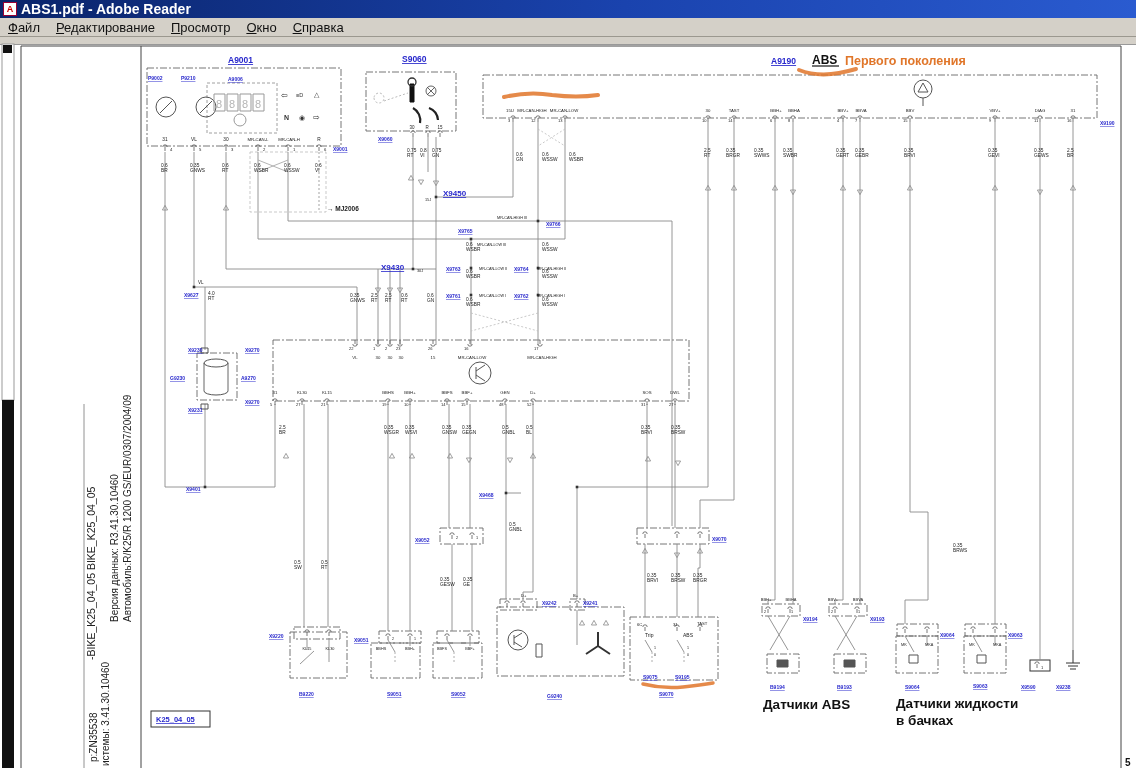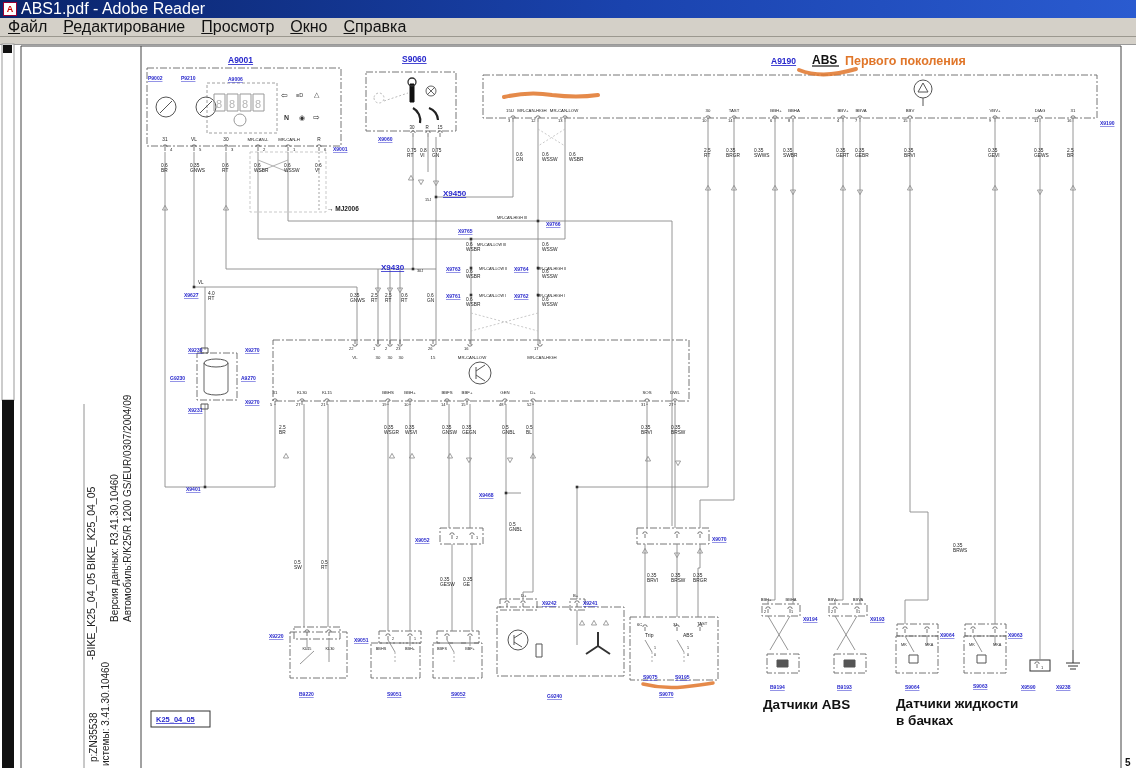--- a/index.html
+++ b/index.html
@@ -1,23 +1,23 @@
 <!DOCTYPE html>
 <html><head>
 <meta charset="utf-8">
 <style>
   html,body{margin:0;padding:0;width:1136px;height:768px;overflow:hidden;background:#fff;
     font-family:"Liberation Sans",sans-serif;}
   .titlebar{position:absolute;left:0;top:0;width:1136px;height:18px;
     background:linear-gradient(90deg,#0a246a,#1a43ae 55%,#2a5bd0);display:flex;align-items:center;}
   .pdficon{width:12px;height:12px;margin:0 4px 0 3px;background:#fff;border:1px solid #903;
     color:#c00;font-size:9px;font-weight:bold;line-height:12px;text-align:center;}
-  .wtitle{color:#fff;font-weight:normal;font-size:16px;}
+  .wtitle{color:#fff;font-weight:bold;font-size:14px;}
   .menubar{position:absolute;left:0;top:18px;width:1136px;height:18px;background:#d4d0c8;
-    border-bottom:1px solid #9b988f;display:flex;align-items:center;font-size:16px;color:#111;}
+    border-bottom:1px solid #9b988f;display:flex;align-items:center;font-size:13px;color:#111;}
   .menubar span{padding:2px 8px;cursor:default;}
   .menubar u{text-decoration:underline;}
   .topstrip{position:absolute;left:0;top:37px;width:1136px;height:7px;background:#d4d0c8;
     border-bottom:1px solid #999;}
   #svgwrap{position:absolute;left:0;top:38px;width:1136px;height:730px;}
   svg text{font-family:"Liberation Sans",sans-serif;}
   svg .lnk{fill:#2828cc;text-decoration:underline;font-weight:bold;cursor:pointer;}
 </style>
 </head>
 <body>

